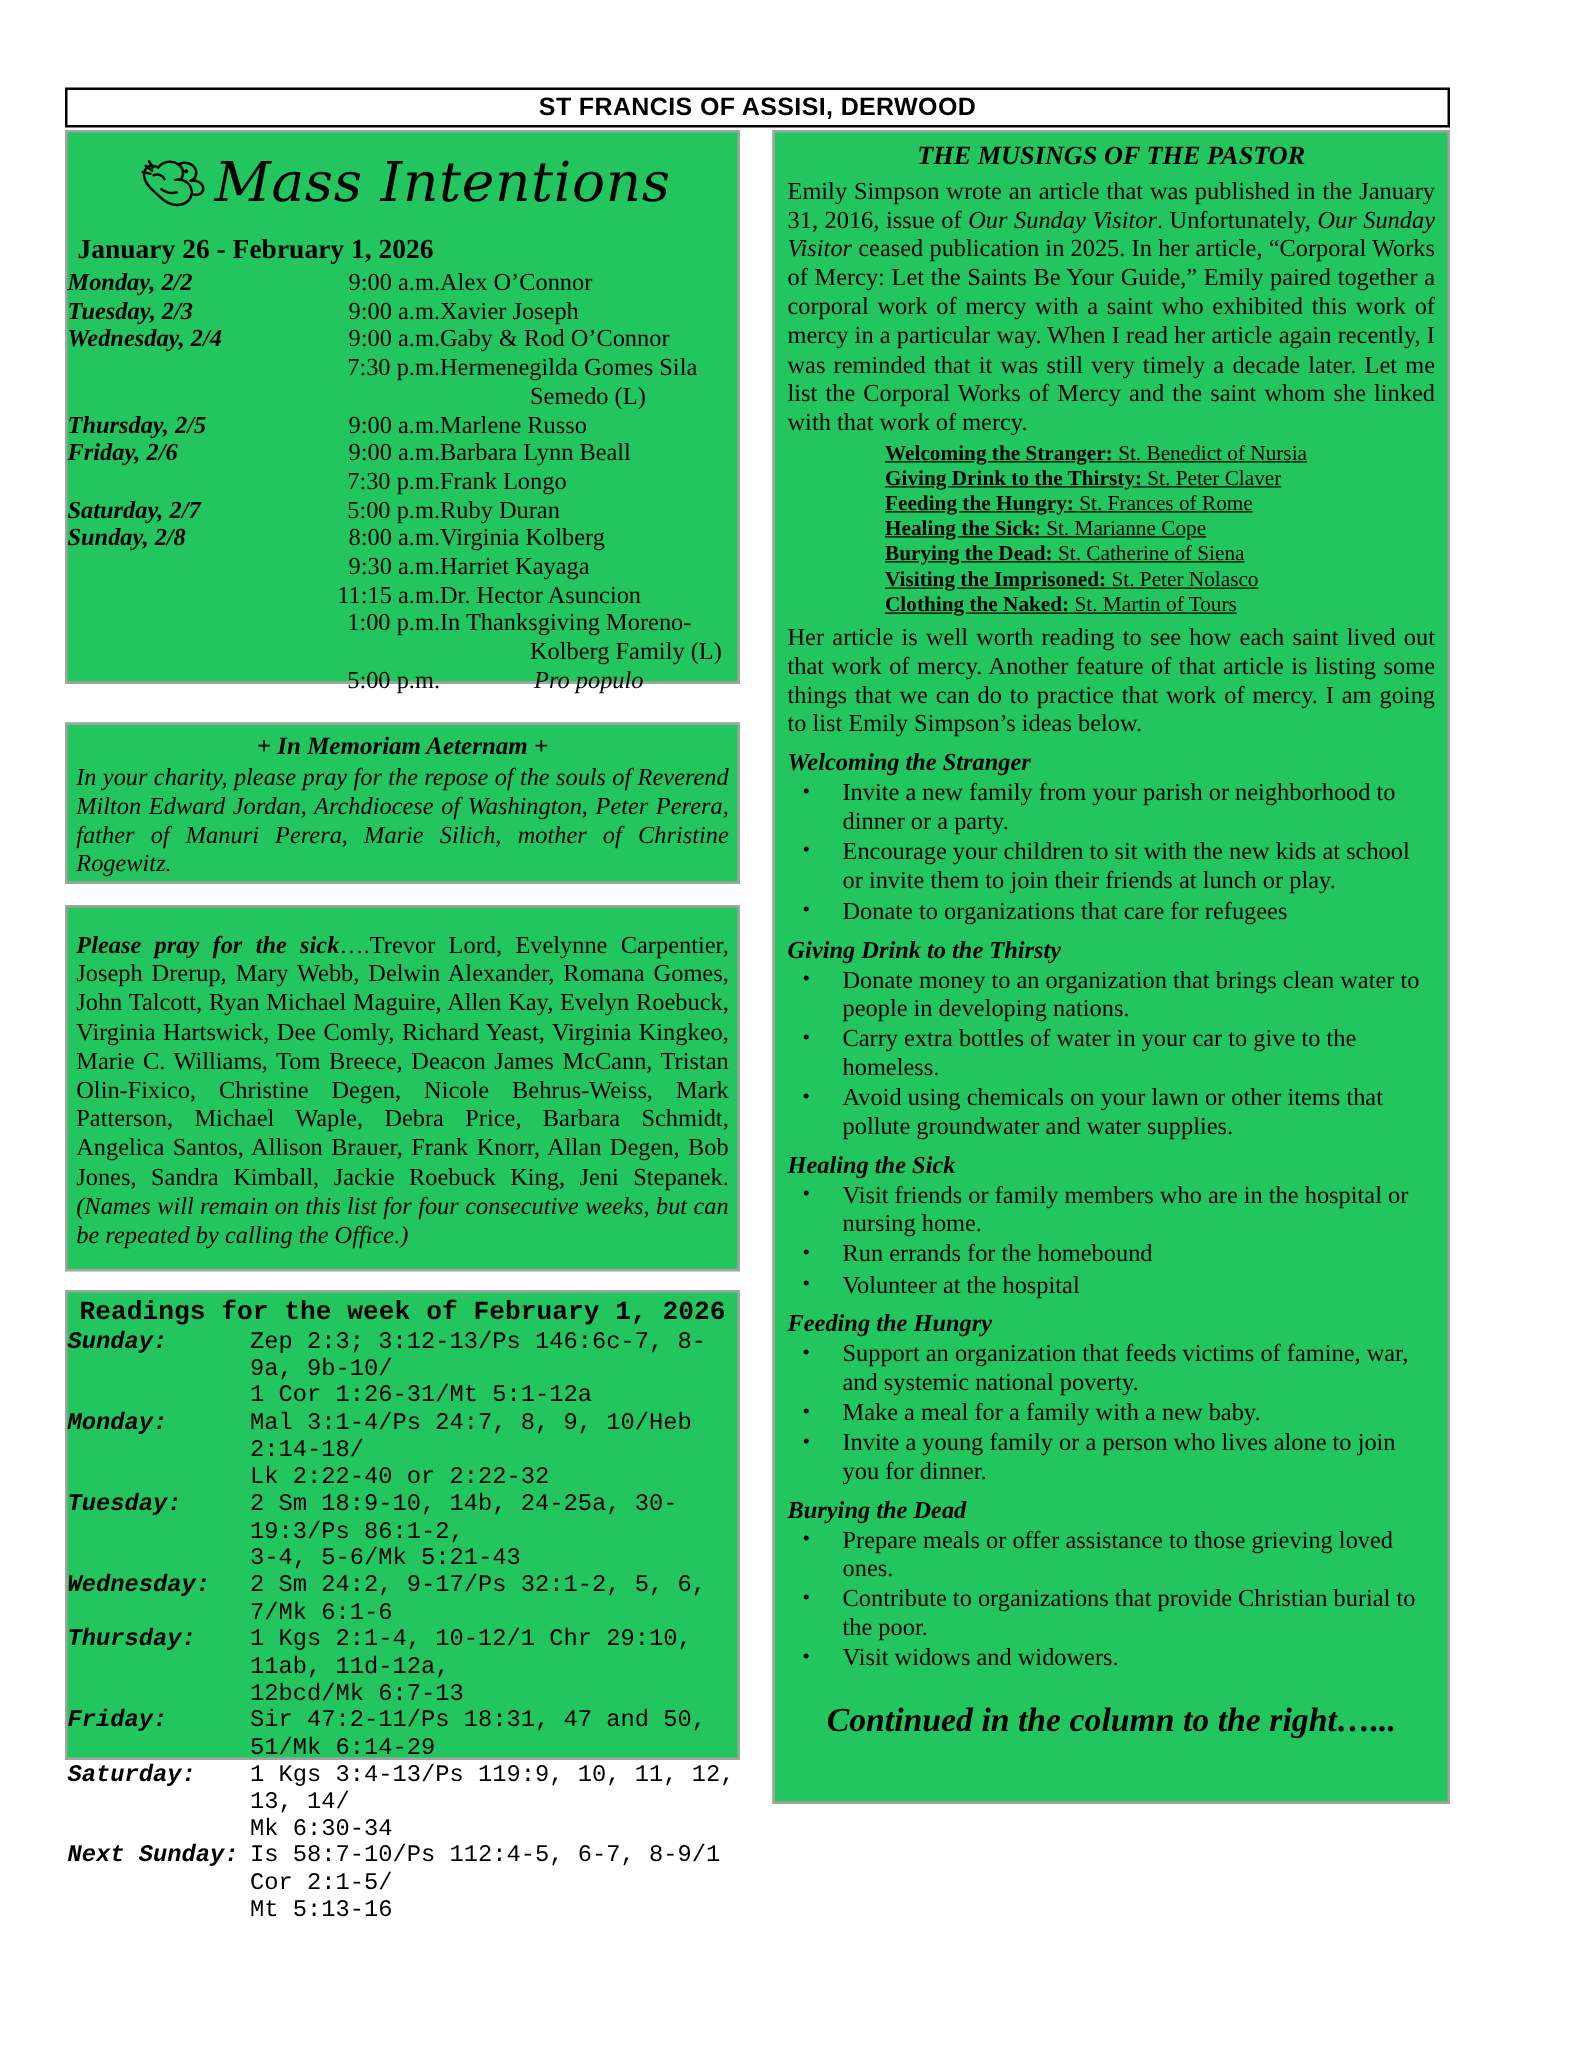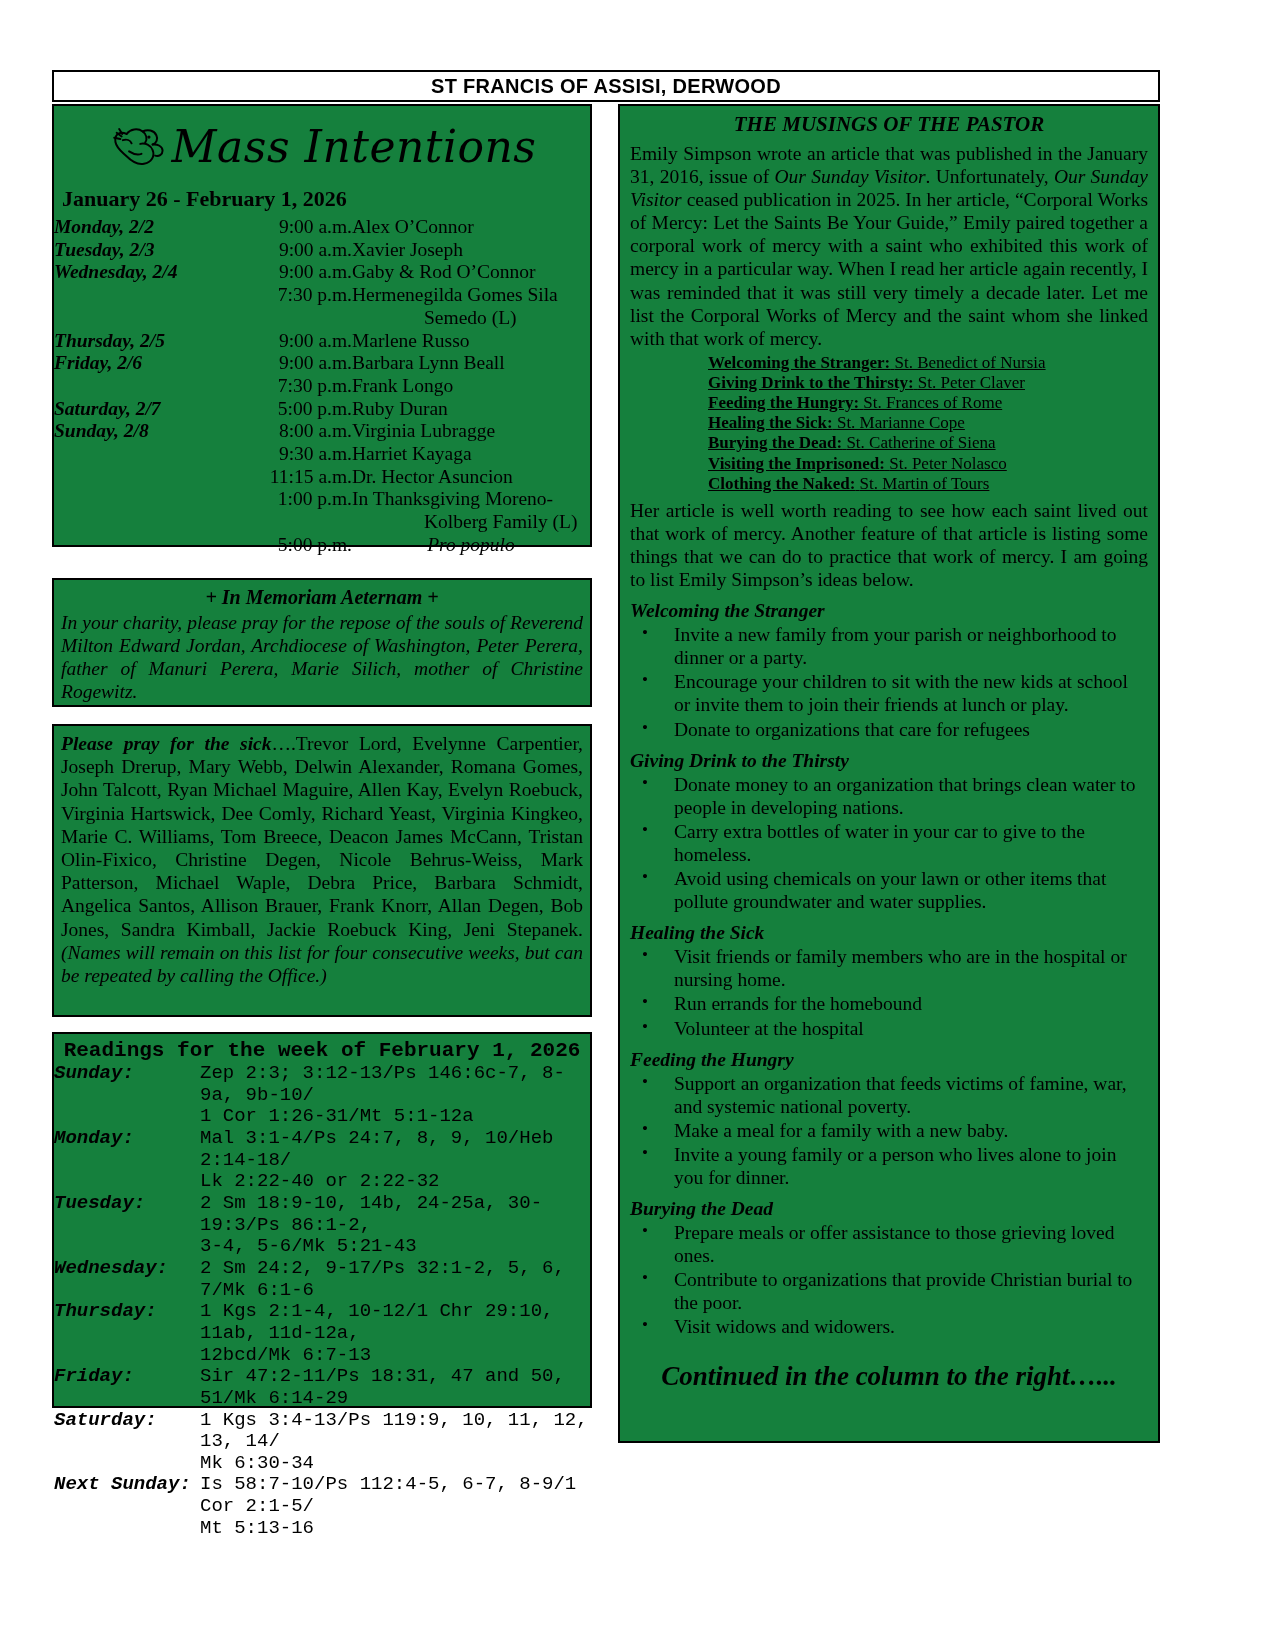--- a/index.html
+++ b/index.html
@@ -40,23 +40,23 @@
   .masthead-title {
     font-family: "Liberation Sans", "DejaVu Sans", sans-serif;
     font-weight: bold;
     font-size: 20px;
     letter-spacing: 0.3px;
   }
 
   
   .box {
     position: absolute;
-    border: 2px solid #000000;
+    border: 2px solid #a3a3a3;
     box-sizing: border-box;
-    background: #15803d;
+    background: #22c55e;
   }
 
   
   #mass-box   { left: 52px;  top: 92px;   width: 540px; height: 443px; }
   #memoriam-box { left: 52px; top: 566px; width: 540px; height: 129px; font-style: italic; }
   #sick-box   { left: 52px;  top: 712px;  width: 540px; height: 293px; }
   #readings-box { left: 52px; top: 1020px; width: 540px; height: 376px; font-family: Liberation Mono, monospace; }
 
   
   .mass-head {
@@ -120,21 +120,21 @@
     text-align: justify;
     padding: 0 7px 0 7px;
     hyphens: auto;
   }
 
   
   .sick-body {
     font-size: 19.5px;
     line-height: 1.19;
     text-align: justify;
-    padding: 6px 7px 0 7px;
+    padding: 19px 7px 0 7px;
   }
   .sick-lead { font-weight: bold; font-style: italic; }
   .sick-note { font-style: italic; }
 
   
   .read-title {
     text-align: center;
     font-weight: bold;
     font-size: 21px;
     padding-top: 5px;
@@ -291,21 +291,21 @@
             <td class="m-name">Frank Longo</td>
           </tr>
           <tr>
             <td class="m-day">Saturday, 2/7</td>
             <td class="m-time">5:00 p.m.</td>
             <td class="m-name">Ruby Duran</td>
           </tr>
           <tr>
             <td class="m-day">Sunday, 2/8</td>
             <td class="m-time">8:00 a.m.</td>
-            <td class="m-name">Virginia Lubragge</td>
+            <td class="m-name">Virginia Kolberg</td>
           </tr>
           <tr>
             <td class="m-day"></td>
             <td class="m-time">9:30 a.m.</td>
             <td class="m-name">Harriet Kayaga</td>
           </tr>
           <tr>
             <td class="m-day"></td>
             <td class="m-time">11:15 a.m.</td>
             <td class="m-name">Dr. Hector Asuncion</td>

